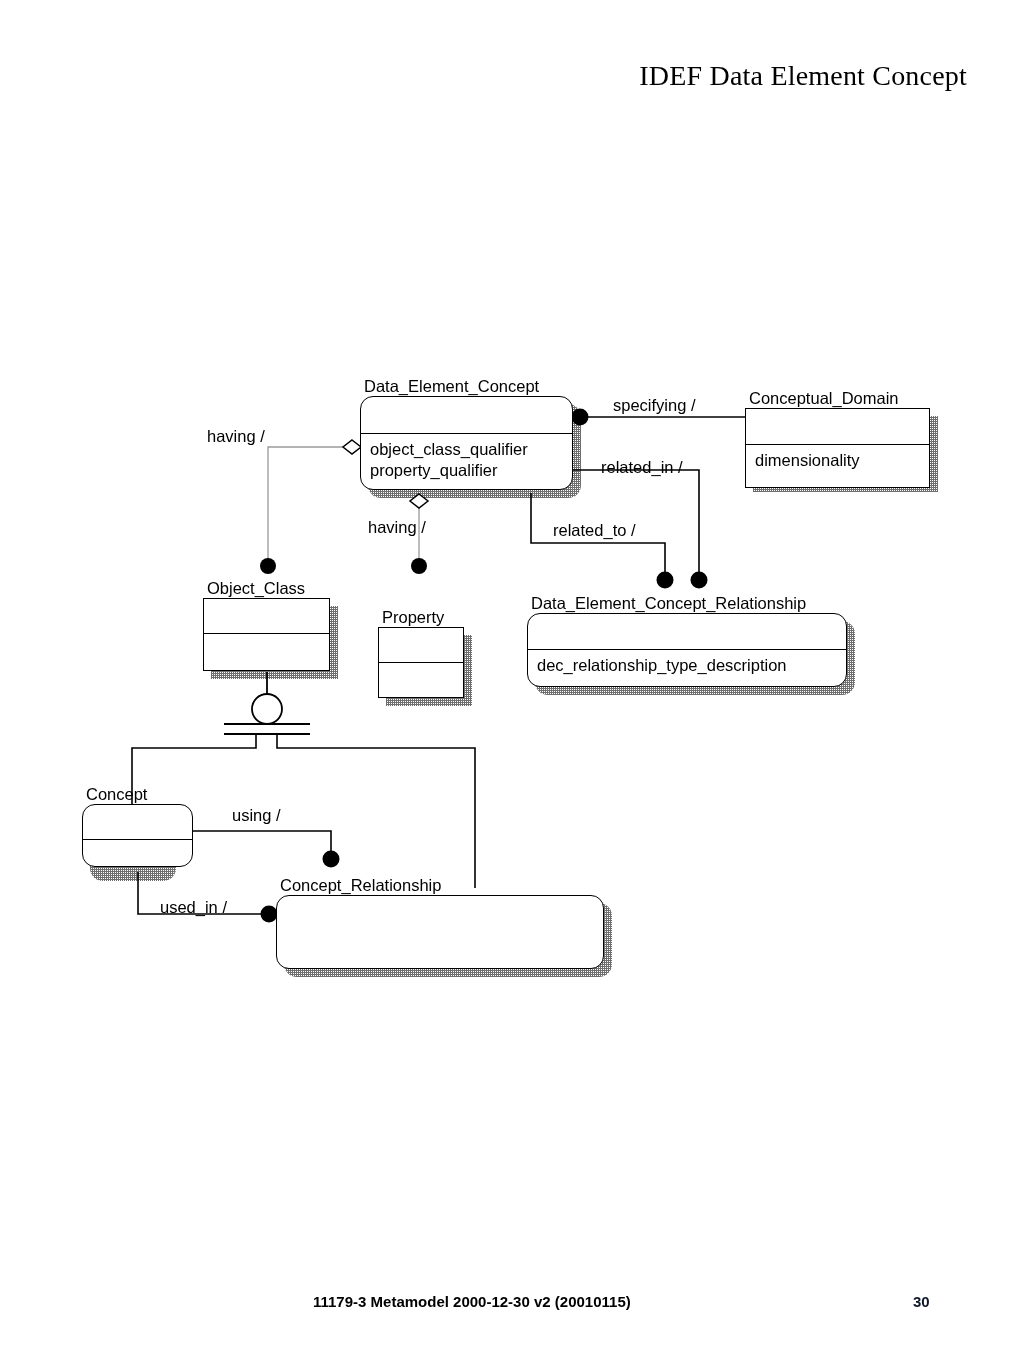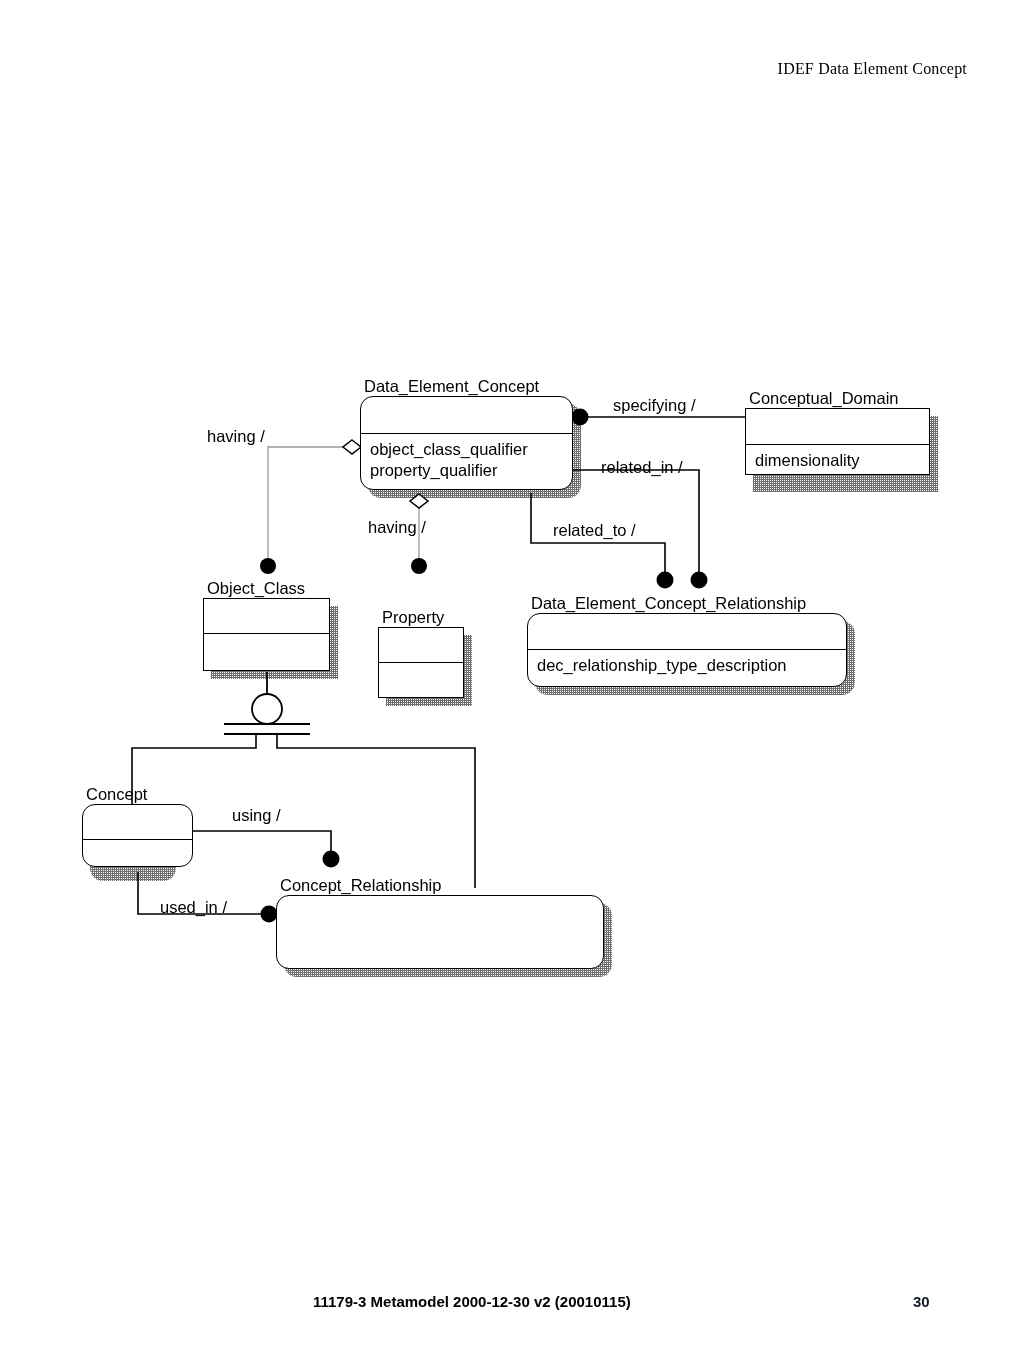--- a/index.html
+++ b/index.html
@@ -8,21 +8,21 @@
     width:1024px;height:1365px;background:#ffffff;
     font-family:"Liberation Sans", sans-serif;
     position:relative;overflow:hidden;
   }
   .page{position:absolute;inset:0;}
 
   
   .page-header{
     position:absolute;top:60px;right:57px;
     font-family:"Liberation Serif", serif;
-    font-size:16px;color:#000;letter-spacing:.2px;white-space:nowrap;
+    font-size:28px;color:#000;letter-spacing:.2px;white-space:nowrap;
   }
   .page-footer-left{
     position:absolute;left:313px;top:1293px;
     font-size:15px;font-weight:bold;color:#000;white-space:nowrap;
   }
   .page-footer-right{
     position:absolute;left:913px;top:1293px;
     font-size:15px;font-weight:bold;color:#0f172a;white-space:nowrap;
   }
 
@@ -143,21 +143,21 @@
     <div class="ename">Data_Element_Concept</div>
     <div class="ebox">
       <div class="ekey" style="height:36px;"></div>
       <div class="edata">
         <div class="attr">object_class_qualifier</div>
         <div class="attr">property_qualifier</div>
       </div>
     </div>
   </div>
 
-  <div class="entity square" style="left:745px;top:408px;width:185px;height:67px;">
+  <div class="entity square" style="left:745px;top:408px;width:185px;height:80px;">
     <div class="shadow" style="left:8px;top:8px;width:185px;height:76px;"></div>
     <div class="ename">Conceptual_Domain</div>
     <div class="ebox">
       <div class="ekey" style="height:35px;"></div>
       <div class="edata">
         <div class="attr">dimensionality</div>
       </div>
     </div>
   </div>
 

